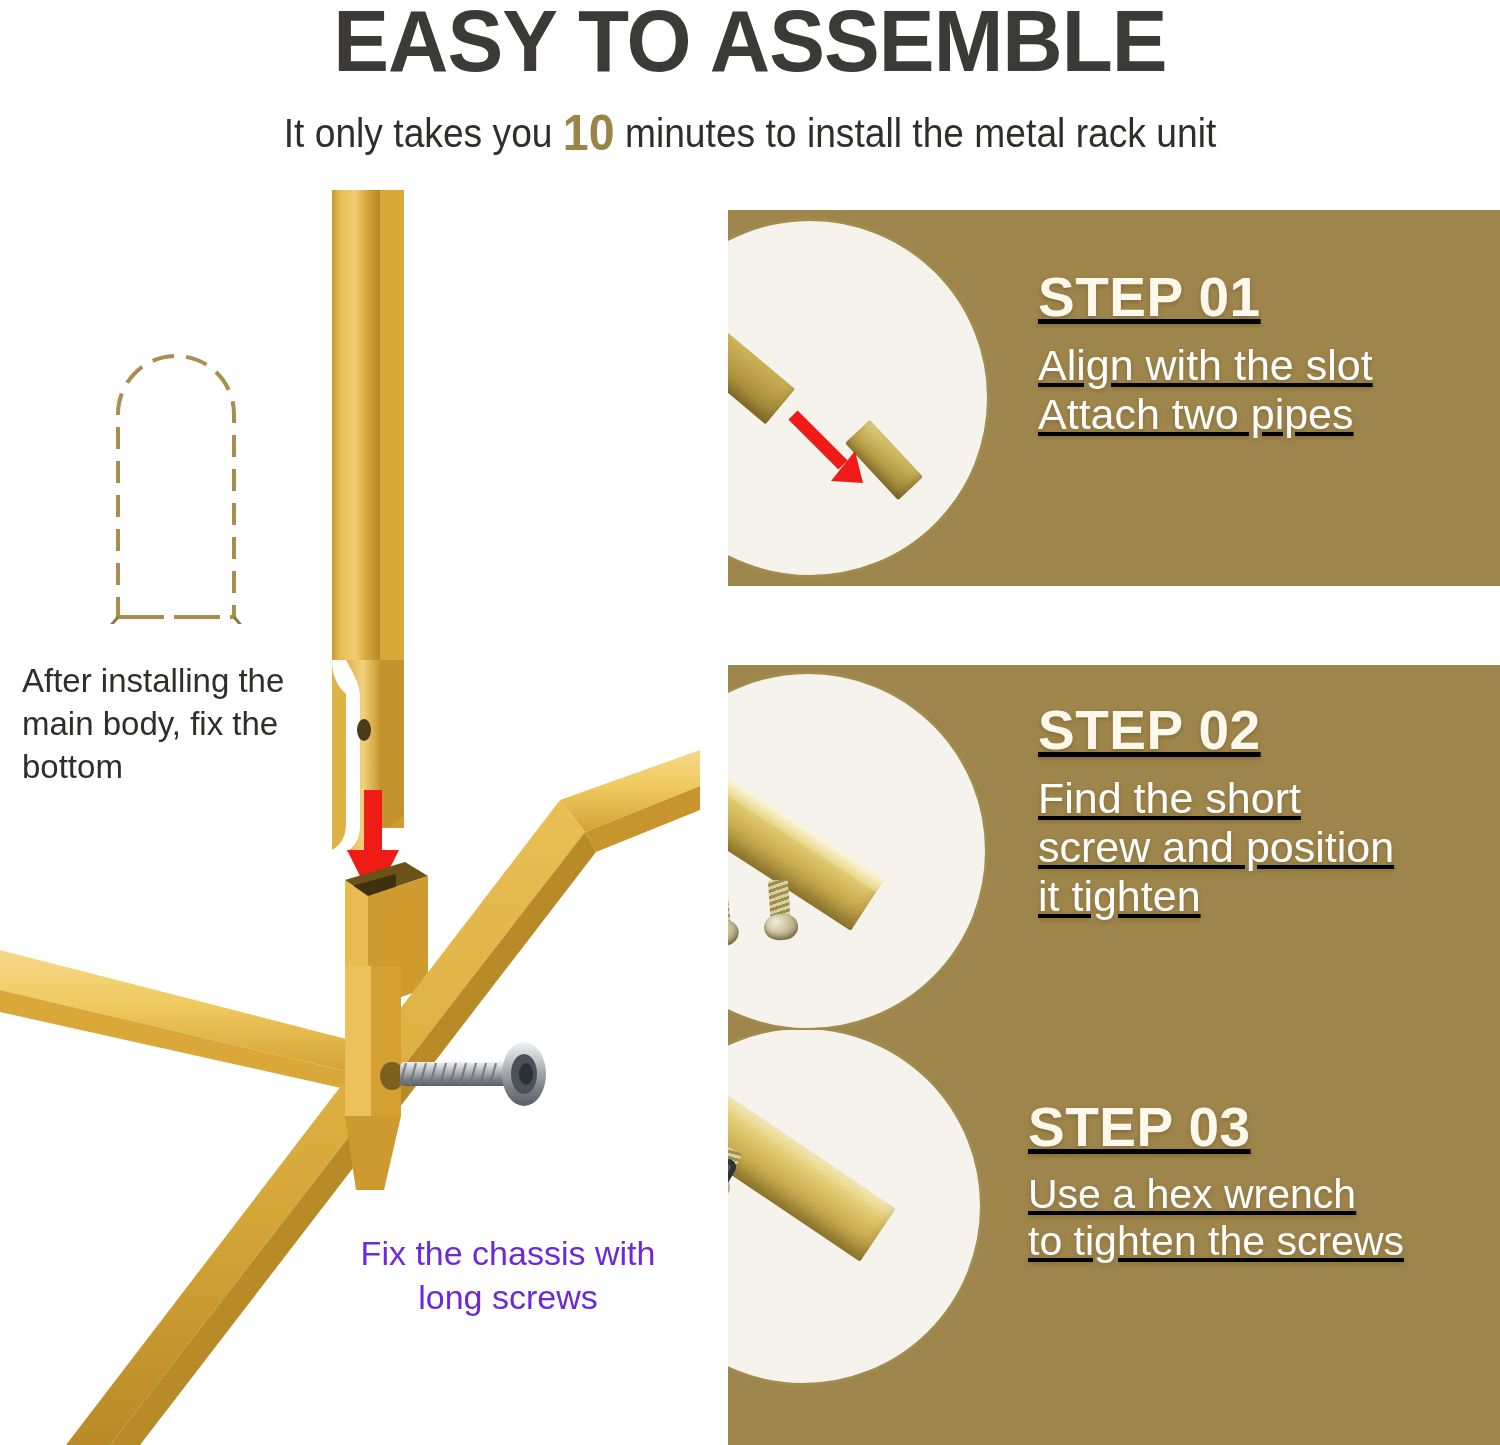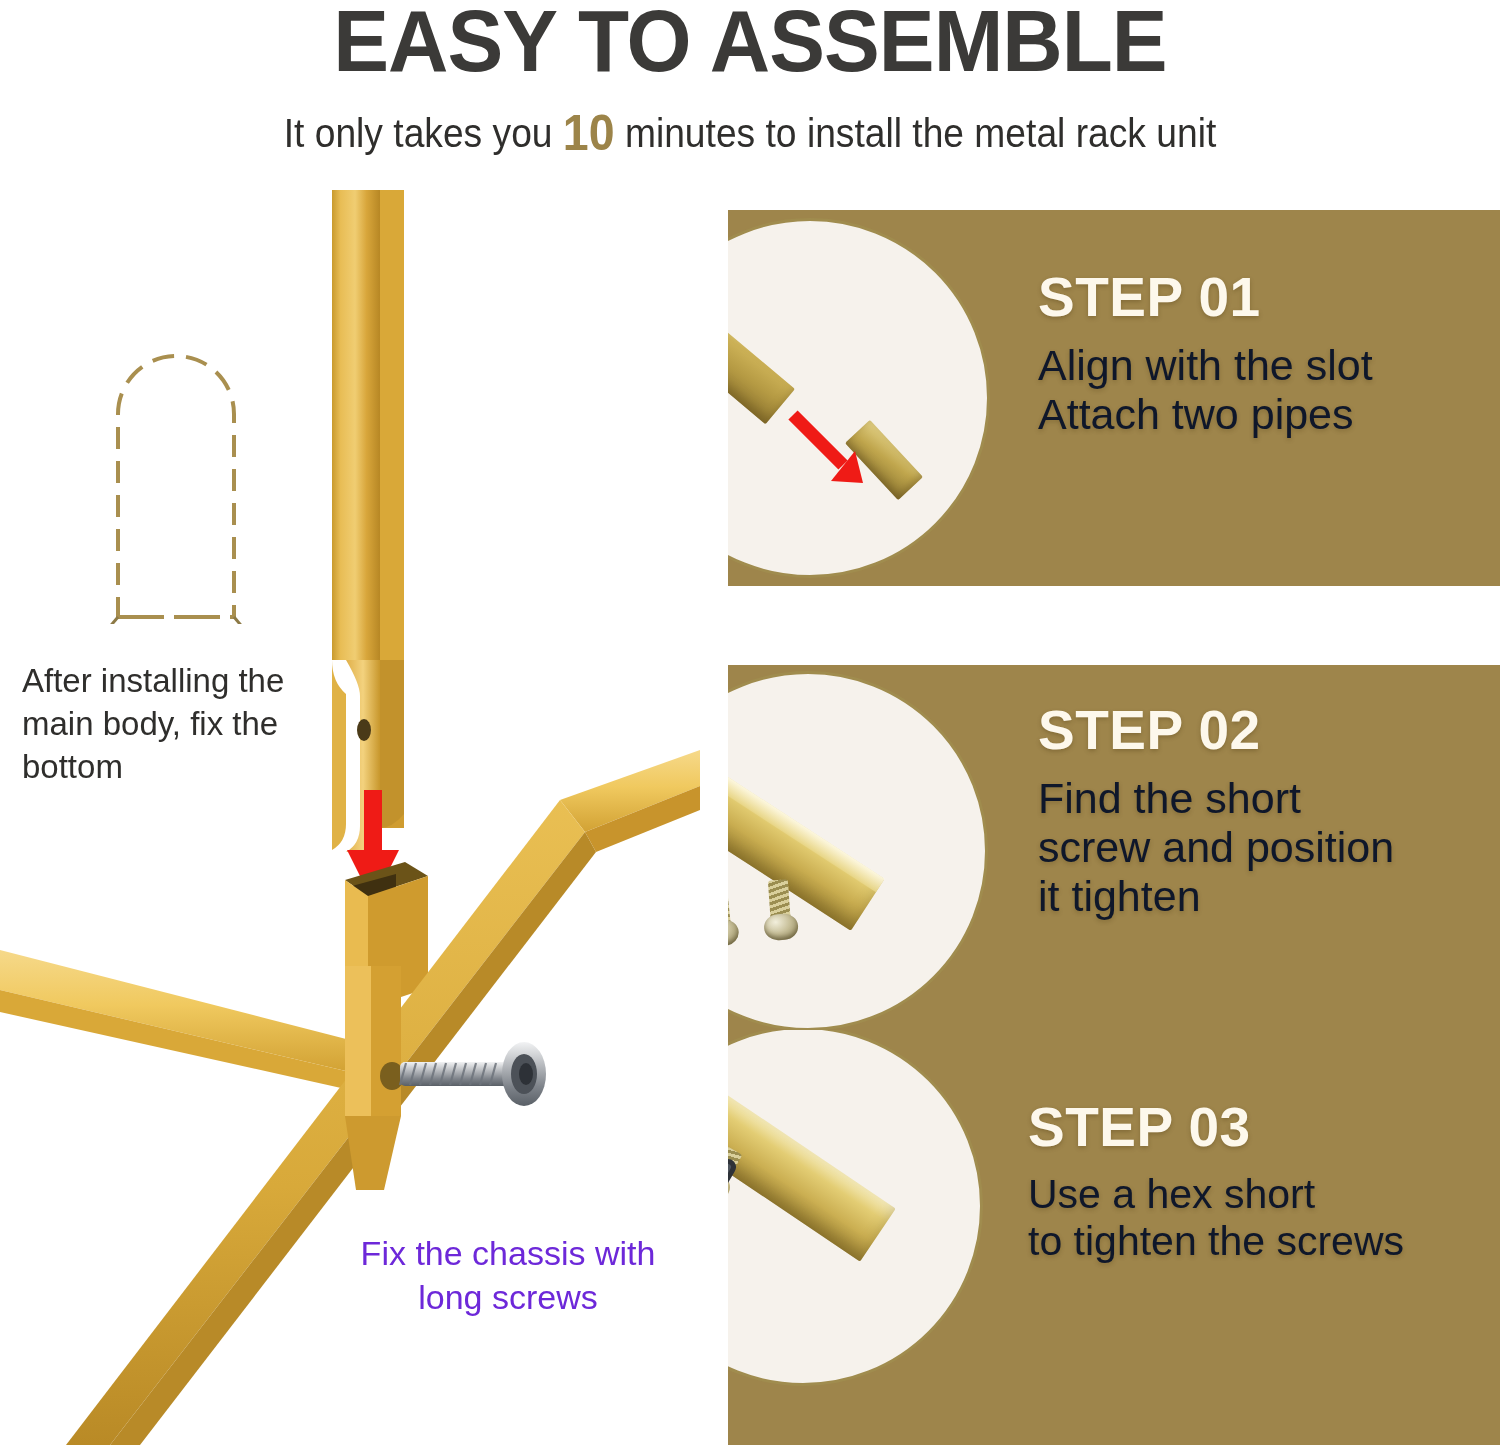--- a/index.html
+++ b/index.html
@@ -26,28 +26,28 @@
     transform:scaleX(.93);transform-origin:50% 50%;
   }
   .subtitle .num{color:#9c8449;font-weight:700;font-size:50px;vertical-align:-3px;}
 
   
   .panel{position:absolute;right:0;background:#9e854b;overflow:hidden;}
   .panel-1{top:210px;height:376px;left:728px;}
   .panel-2{top:625px;height:371px;left:728px;margin-top:40px;}
   .panel-3{top:1030px;height:473px;left:728px;}
 
-  .panel .txt{position:absolute;left:310px;right:14px;}
+  .panel .txt{position:absolute;left:310px;right:14px;text-decoration:underline;}
   .step-no{
     color:#fdf8ec;font-weight:700;letter-spacing:.5px;
     font-size:55px;line-height:1;text-shadow:0 2px 4px rgba(80,60,20,.35);
     white-space:nowrap;
   }
   .step-desc{
-    color:#0f172a;font-size:43px;line-height:1.14;margin-top:16px;
+    color:#ffffff;font-size:43px;line-height:1.14;margin-top:16px;
     text-shadow:0 2px 4px rgba(80,60,20,.3);
   }
   .panel-1 .txt{top:60px;}
   .panel-2 .txt{top:38px;}
   .panel-3 .txt{top:70px;}
   .panel-3 .step-desc{font-size:41px;}
   .panel-3 .txt{left:300px;}
 
   
   .circle{
@@ -305,19 +305,19 @@
         <div class="head"></div>
       </div>
       <svg class="wrench" viewBox="0 0 150 150">
         <path d="M128 18 L96 74 L36 110" fill="none" stroke="#2e3238" stroke-width="16" stroke-linecap="round" stroke-linejoin="round"></path>
         <path d="M128 18 L96 74 L36 110" fill="none" stroke="#5d646d" stroke-width="6" stroke-linecap="round" stroke-linejoin="round" opacity=".7"></path>
       </svg>
     </div>
     <div class="txt">
       <div class="step-no">STEP 03</div>
       <div class="step-desc">
-        <div>Use a hex short</div>
+        <div>Use a hex wrench</div>
         <div>to tighten the screws</div>
       </div>
     </div>
   </div>
 
 </div>
 
 </body></html>

